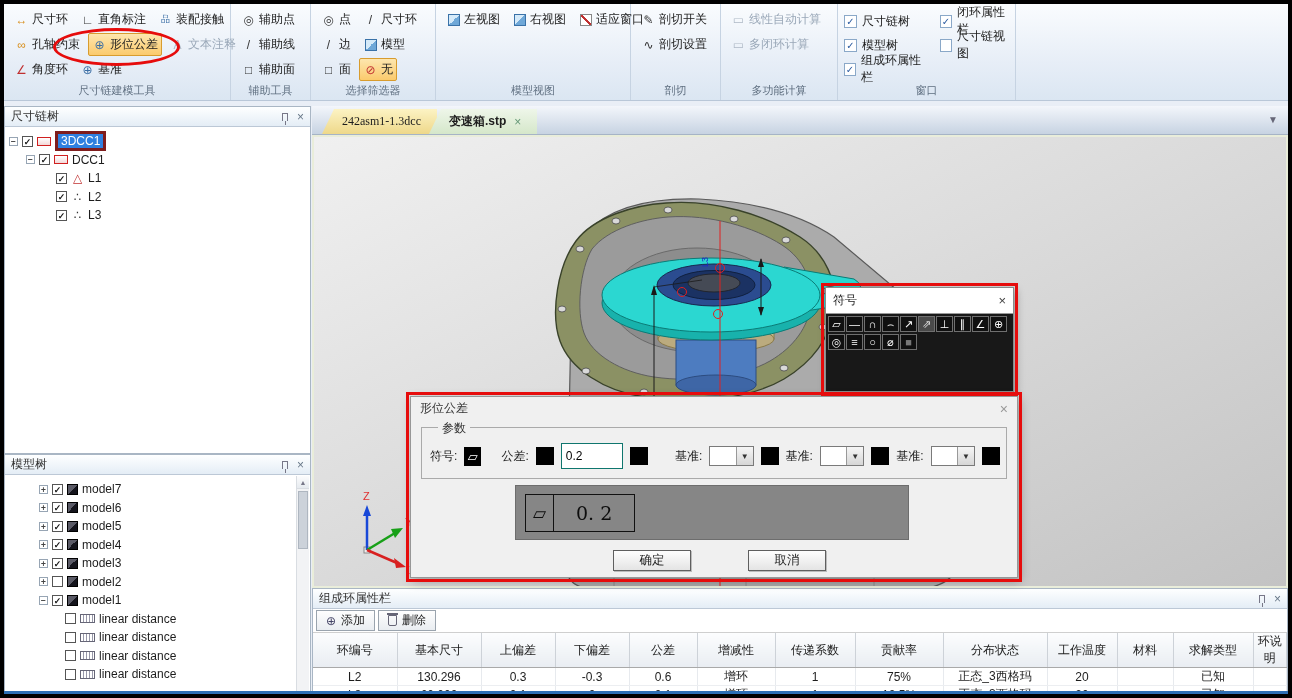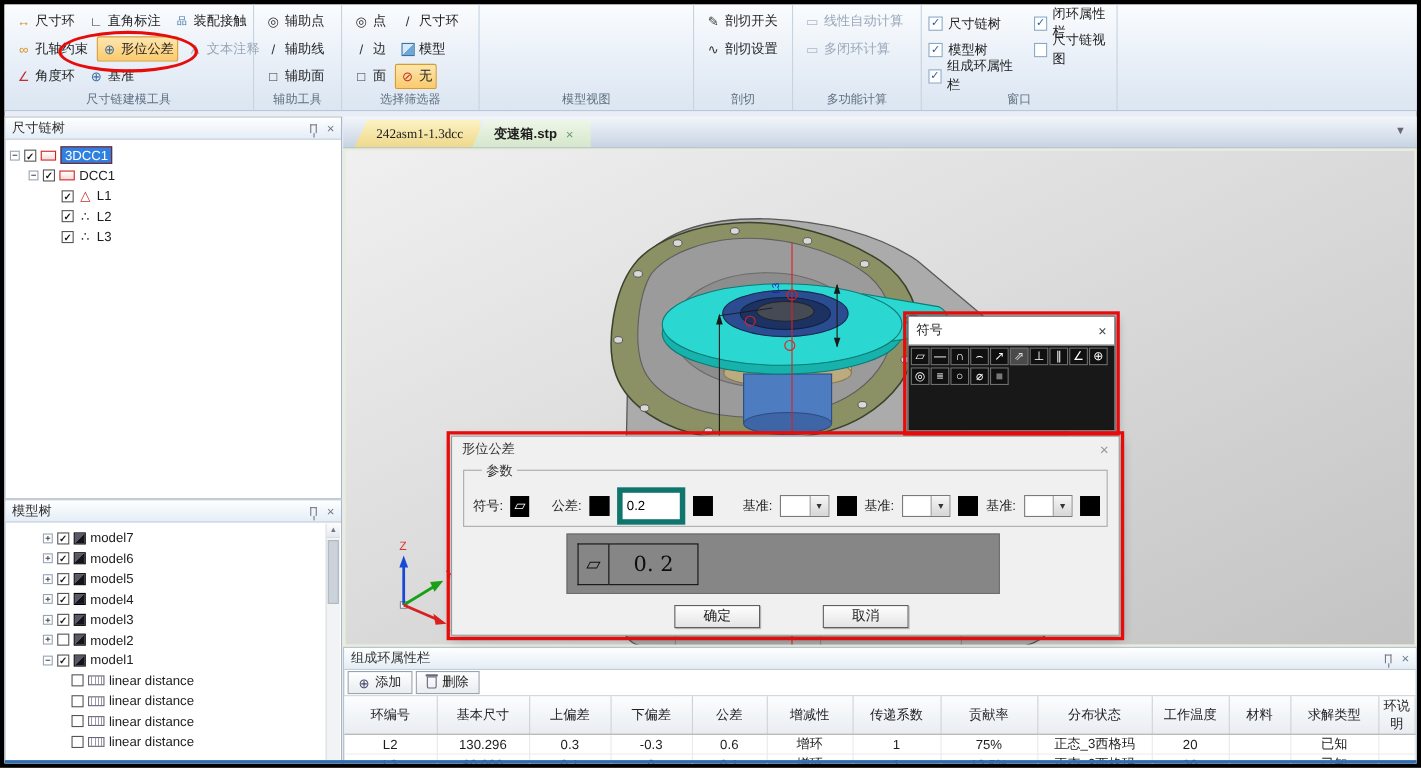--- a/index.html
+++ b/index.html
@@ -31,21 +31,21 @@
   .panel { position:absolute; background:#fff; border:1px solid #a9b6c4; }
   .ptitle { height:20px; background:linear-gradient(#feffff,#e4edf6); border-bottom:1px solid #bcc8d6; display:flex; align-items:center; padding:0 6px; color:#333; }
   .ptools { margin-left:auto; display:flex; gap:9px; align-items:center; color:#687888; }
   .pin { width:6px; height:8px; border:1px solid #778; border-bottom:none; position:relative; }
   .pin::after { content:""; position:absolute; left:2px; bottom:-4px; width:1px; height:4px; background:#778; }
   .xico { font-size:12px; line-height:1; color:#687888; }
   .tree { padding:5px 2px 0 4px; }
   .trow { display:flex; align-items:center; gap:4px; height:18.5px; white-space:nowrap; }
   .texp { width:9px; height:9px; border:1px solid #97a5b4; background:#fff; font:bold 8px/7px "DejaVu Sans Mono",monospace; text-align:center; color:#444; flex:0 0 auto; }
   .cb { width:11px; height:11px; border:1px solid #555; background:#fff; font:bold 9px/10px "Liberation Sans",sans-serif; text-align:center; color:#111; flex:0 0 auto; }
-  .sel { background:#2f80e0; color:#fff; border:1px solid #7f1d1d; padding:0 3px; }
+  .sel { background:#2f80e0; color:#fff; border:3px solid #7f1d1d; padding:0 3px; }
   .rchain { width:14px; height:9px; border:1px solid #d02020; background:linear-gradient(#fff,#f3d9d9); flex:0 0 auto; }
   .mcube { width:11px; height:11px; background:linear-gradient(135deg,#5a5a66 0 50%,#14141c 50% 100%); border:1px solid #000; flex:0 0 auto; }
   .ruler { width:15px; height:9px; border:1px solid #667; background:repeating-linear-gradient(90deg,#fff 0 2px,#99a 2px 3px); flex:0 0 auto; }
   .vsb { position:absolute; right:1px; top:21px; bottom:1px; width:13px; background:#f2f3f5; border-left:1px solid #d9dde2; }
   .vsb .up { height:13px; display:grid; place-items:center; font-size:7px; color:#778; background:linear-gradient(#fcfcfd,#e6eaef); border-bottom:1px solid #d9dde2; }
   .vsb .thumb { position:absolute; left:1px; right:1px; top:15px; height:58px; background:#ccd2da; border:1px solid #aeb6c0; }
 
   
   .tabstrip { position:absolute; left:308px; top:102px; right:0; height:29px;
     background:linear-gradient(#f3f6fb,#c7d3e2); border-bottom:1px solid #a6b4c6; display:flex; align-items:flex-end; padding-left:10px; }
@@ -68,21 +68,21 @@
   .symbtn.blank { color:#777; }
 
   .toldlg { position:absolute; left:406px; top:392px; width:608px; height:182px; background:#f0f0f0; border:1px solid #979797; z-index:30; box-shadow:2px 3px 10px rgba(0,0,0,.3); }
   .tolhead { height:23px; display:flex; align-items:center; padding:0 9px; color:#333; }
   .tolhead .xico { margin-left:auto; color:#999; font-size:14px; }
   .fset { position:absolute; left:10px; right:10px; top:30px; height:52px; border:1px solid #aaa; }
   .fleg { position:absolute; top:-8px; left:16px; background:#f0f0f0; padding:0 4px; color:#333; }
   .ctrlrow { display:flex; align-items:center; gap:7px; padding:15px 6px 0 8px; white-space:nowrap; }
   .sympick { width:20px; height:19px; background:#000; color:#fff; font-size:13px; display:grid; place-items:center; border:1px solid #000; }
   .sw { width:18px; height:18px; background:#000; border:1px solid #000; flex:0 0 auto; }
-  .tin { width:62px; height:20px; border:5px solid #0f766e; font:12px "Liberation Sans",sans-serif; padding:12px 4px; }
+  .tin { width:62px; height:20px; border:1px solid #0f766e; font:12px "Liberation Sans",sans-serif; padding:12px 4px; }
   .dsel { width:54px; height:20px; border:1px solid #7a7a7a; background:#fff; display:flex; }
   .dsel .val { flex:1; }
   .dsel .dbtn { width:17px; background:linear-gradient(#f6f6f6,#d6d6d6); border-left:1px solid #999; font-size:8px; color:#333; display:grid; place-items:center; }
   .prev { position:absolute; left:104px; top:88px; width:394px; height:55px; background:#868686; border:1px solid #6d6d6d; }
   .fcf { position:absolute; left:9px; top:8px; height:38px; display:flex; font-family:"DejaVu Serif",serif; color:#0d0d0d; }
   .fcf .cell { border:1.5px solid #111; display:flex; align-items:center; justify-content:center; }
   .fcf .c1 { width:28px; font-size:17px; border-right:none; }
   .fcf .c2 { min-width:38px; font-size:19px; padding:0 22px; }
   .dlgbtn { position:absolute; width:78px; height:21px; border:1px solid #5f5f5f; background:linear-gradient(#fefefe,#e4e4e4); display:grid; place-items:center; font-size:12.5px; box-shadow:1px 1px 0 #bbb; }
 
@@ -202,20 +202,40 @@
             </div>
         <div class="ri active">
               <span class="ic c-red">⊘</span>
               <span>无</span>
             </div>
       </div>
       <div class="glabel">选择筛选器</div>
     </div>
 
     <div class="rgroup" style="width:195px">
+      <div class="rrow">
+        <div class="ri">
+              <span class="ic">
+                <span class="cube"></span>
+              </span>
+              <span>左视图</span>
+            </div>
+        <div class="ri">
+              <span class="ic">
+                <span class="cube"></span>
+              </span>
+              <span>右视图</span>
+            </div>
+        <div class="ri">
+              <span class="ic">
+                <span class="fit"></span>
+              </span>
+              <span>适应窗口</span>
+            </div>
+      </div>
       <div class="glabel">模型视图</div>
     </div>
 
     <div class="rgroup" style="width:90px">
       <div class="rrow">
             <div class="ri">
               <span class="ic c-dark">✎</span>
               <span>剖切开关</span>
             </div>
           </div>

